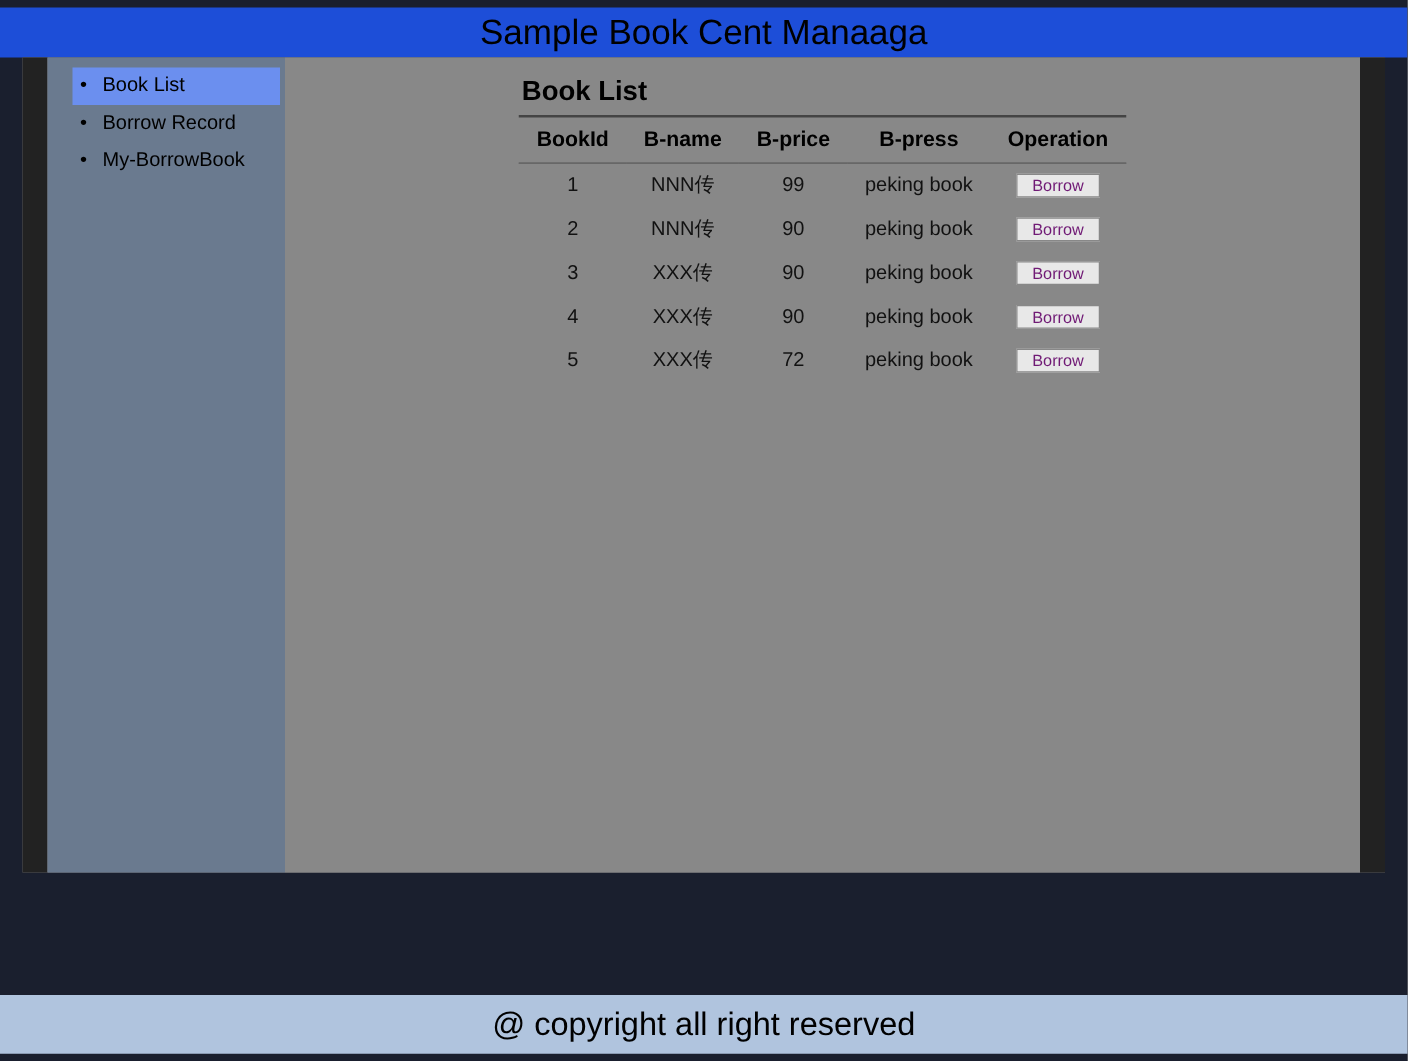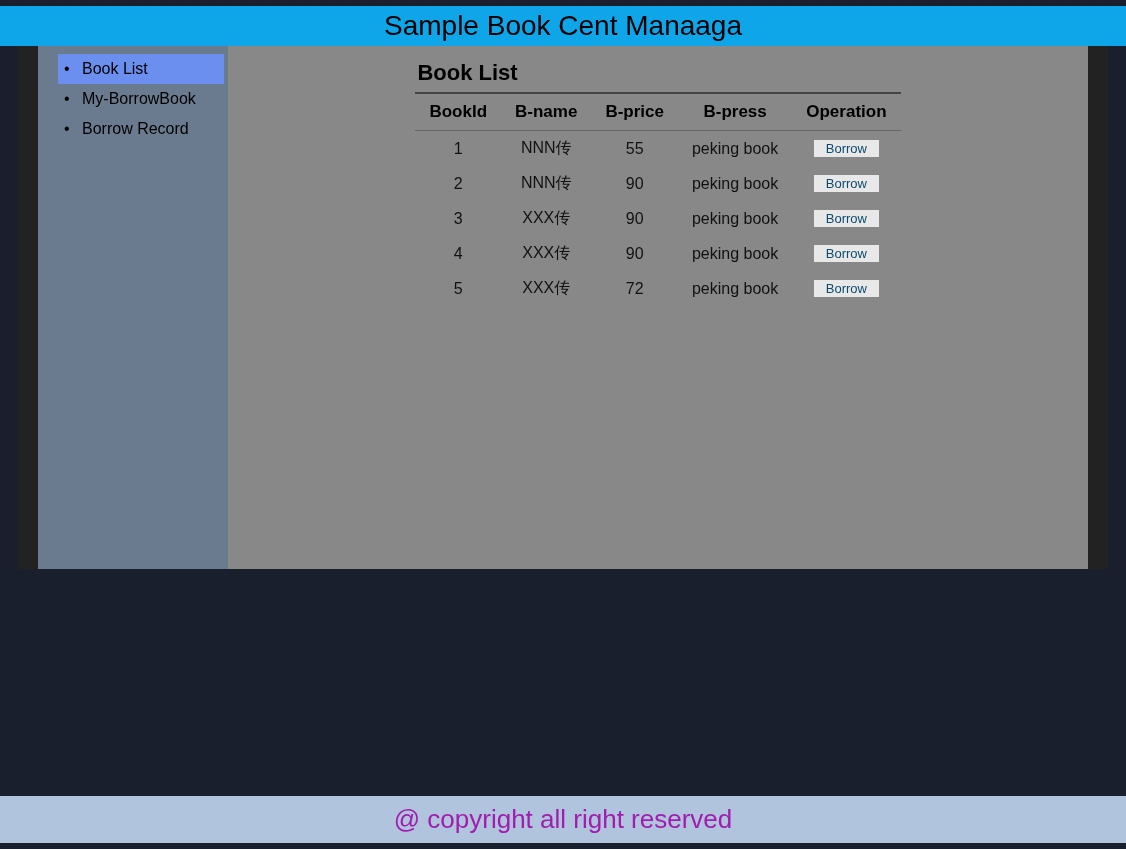--- a/index.html
+++ b/index.html
@@ -8,30 +8,30 @@
       box-sizing: border-box;
     }
     body {
       font-family: Arial, sans-serif;
       background: #1a1f2e;
       width: 1126px;
       height: 849px;
       overflow: hidden;
     }
     .header {
-      background: #0ea5e9;
+      background: #1d4ed8;
       text-align: center;
       padding: 4px 0;
       font-size: 28px;
       color: #000;
       margin-top: 6px;
     }
     .container {
       display: flex;
-      height: 523px;
+      height: 652px;
       margin: 0 18px;
       background: #888;
       border-left: 20px solid #222;
       border-right: 20px solid #222;
     }
     .sidebar {
       width: 190px;
       background: #6a7a8f;
       padding-top: 8px;
     }
@@ -86,73 +86,73 @@
       padding: 7px 14px;
       text-align: center;
       color: #111;
     }
     .borrow-btn {
       background: #e8e8e8;
       border: 1px solid #888;
       padding: 1px 12px;
       font-size: 13px;
       cursor: pointer;
-      color: #0c4a6e;
+      color: #701a75;
     }
     .footer {
       background: #b0c4de;
       text-align: center;
       padding: 8px 14px;
       font-size: 26px;
-      color: #a21caf;
+      color: #000000;
       position: absolute;
       bottom: 6px;
       left: 0;
       right: 0;
     }
   </style>
 </head>
 <body>
 
 <div class="header">
   <span>Sample Book Cent Manaaga</span>
 </div>
 
 <div class="container">
   <nav class="sidebar">
     <ul>
       <li class="active">
         <span>Book List</span>
       </li>
       <li>
-        <span>My-BorrowBook</span>
+        <span>Borrow Record</span>
       </li>
       <li>
-        <span>Borrow Record</span>
+        <span>My-BorrowBook</span>
       </li>
     </ul>
   </nav>
 
   <div class="main">
     <table class="book-table">
       <caption>Book List</caption>
       <thead>
         <tr>
           <th>BookId</th>
           <th>B-name</th>
           <th>B-price</th>
           <th>B-press</th>
           <th>Operation</th>
         </tr>
       </thead>
       <tbody>
         <tr>
           <td>1</td>
           <td>NNN传</td>
-          <td>55</td>
+          <td>99</td>
           <td>peking book</td>
           <td>
             <button class="borrow-btn">Borrow</button>
           </td>
         </tr>
         <tr>
           <td>2</td>
           <td>NNN传</td>
           <td>90</td>
           <td>peking book</td>

